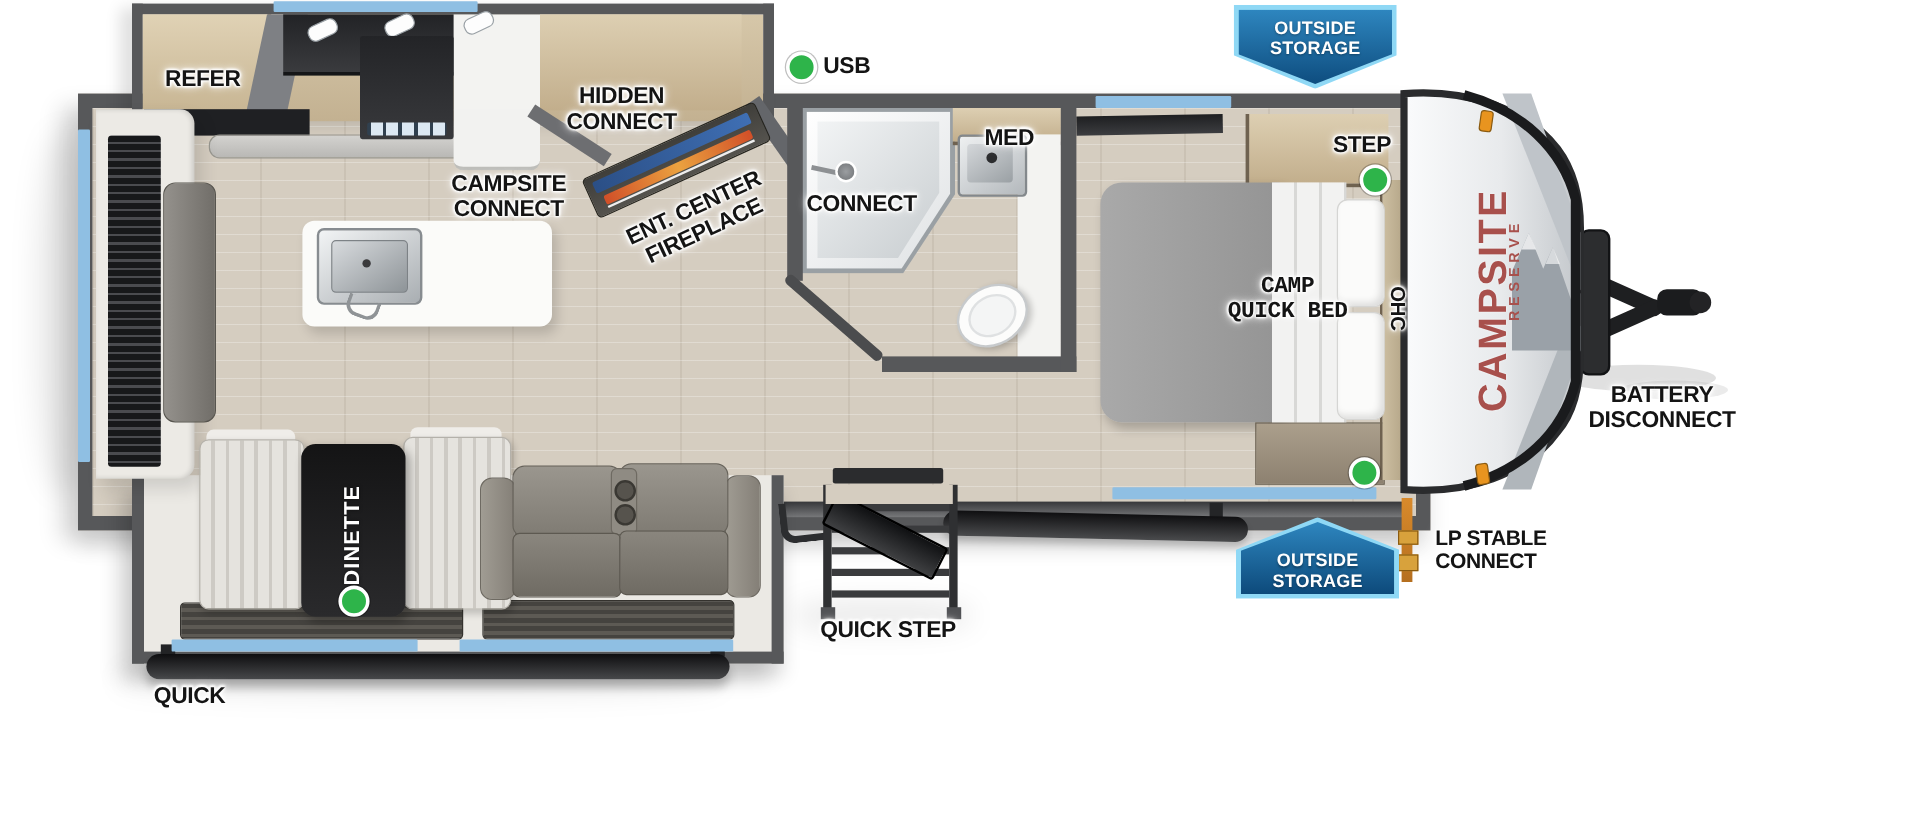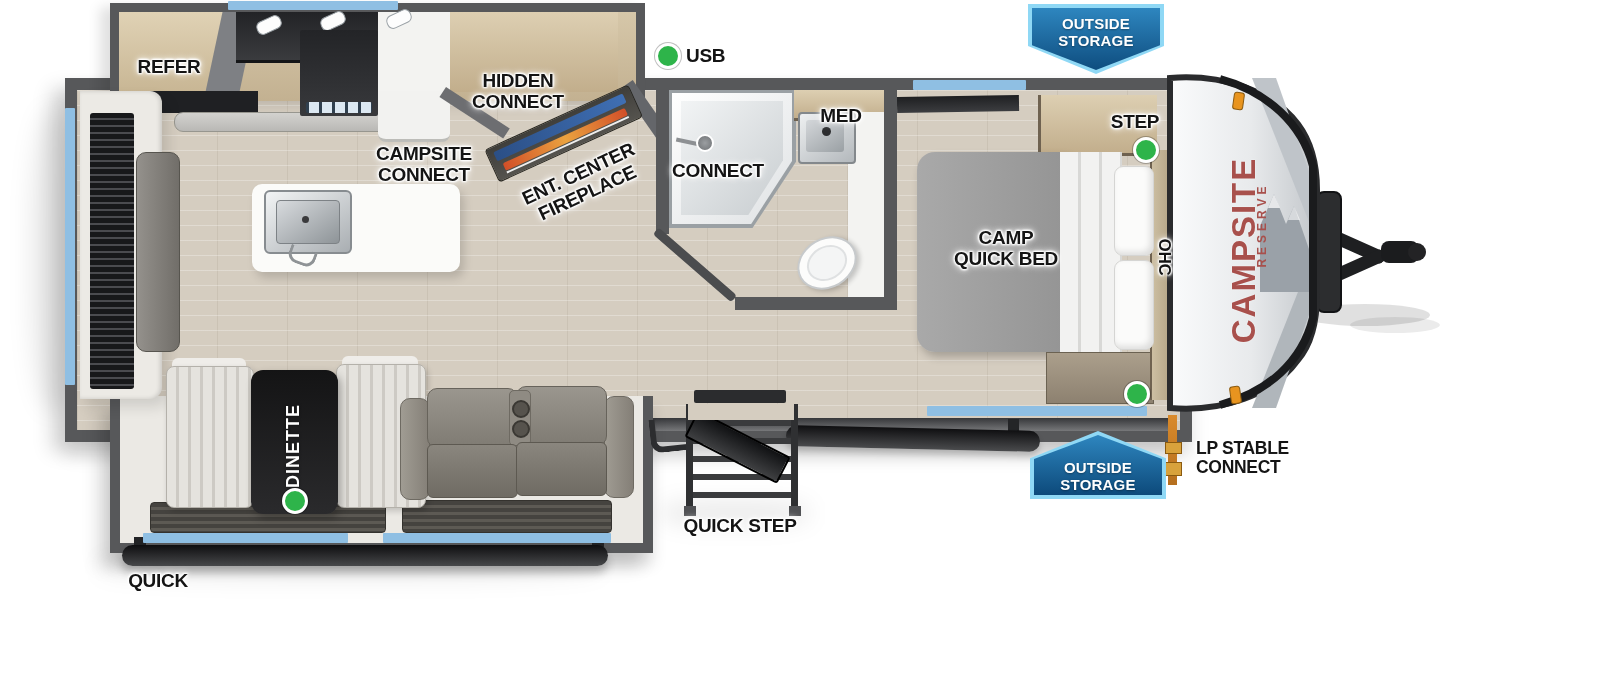--- a/index.html
+++ b/index.html
@@ -227,27 +227,31 @@
   <div class="lbl" style="left:424px;top:165px;">
     <span>CAMPSITE</span>
     <span>CONNECT</span>
   </div>
   <div class="lbl rot-n25" style="left:583px;top:184px;">
     <span>ENT. CENTER</span>
     <span>FIREPLACE</span>
   </div>
   <div class="lbl" style="left:718px;top:171px;">CONNECT</div>
   <div class="lbl" style="left:841px;top:116px;">MED</div>
-  <div class="lbl" style="left:1006px;top:249px;">
+  <div class="lbl" style="left:1073px;top:249px;font-family:Liberation Mono, monospace;">
     <span>CAMP</span>
     <span>QUICK BED</span>
   </div>
   <div class="lbl" style="left:1135px;top:122px;">STEP</div>
   <div class="lbl rot-90cw" style="left:1164px;top:257px;font-size:17px;">OHC</div>
   <div class="lbl rot-90ccw lbl-white" style="left:294px;top:446px;font-size:18px;letter-spacing:1px;">DINETTE</div>
   <div class="lbl" style="left:740px;top:526px;">QUICK STEP</div>
   <div class="lbl" style="left:158px;top:581px;">QUICK</div>
+  <div class="lbl" style="left:1385px;top:341px;">
+    <span>BATTERY</span>
+    <span>DISCONNECT</span>
+  </div>
   <div class="lbl lbl-left" style="left:1196px;top:439px;font-size:17.5px;">
     <span>LP STABLE</span>
     <span>CONNECT</span>
   </div>
 
 </div>
 
 </body></html>

